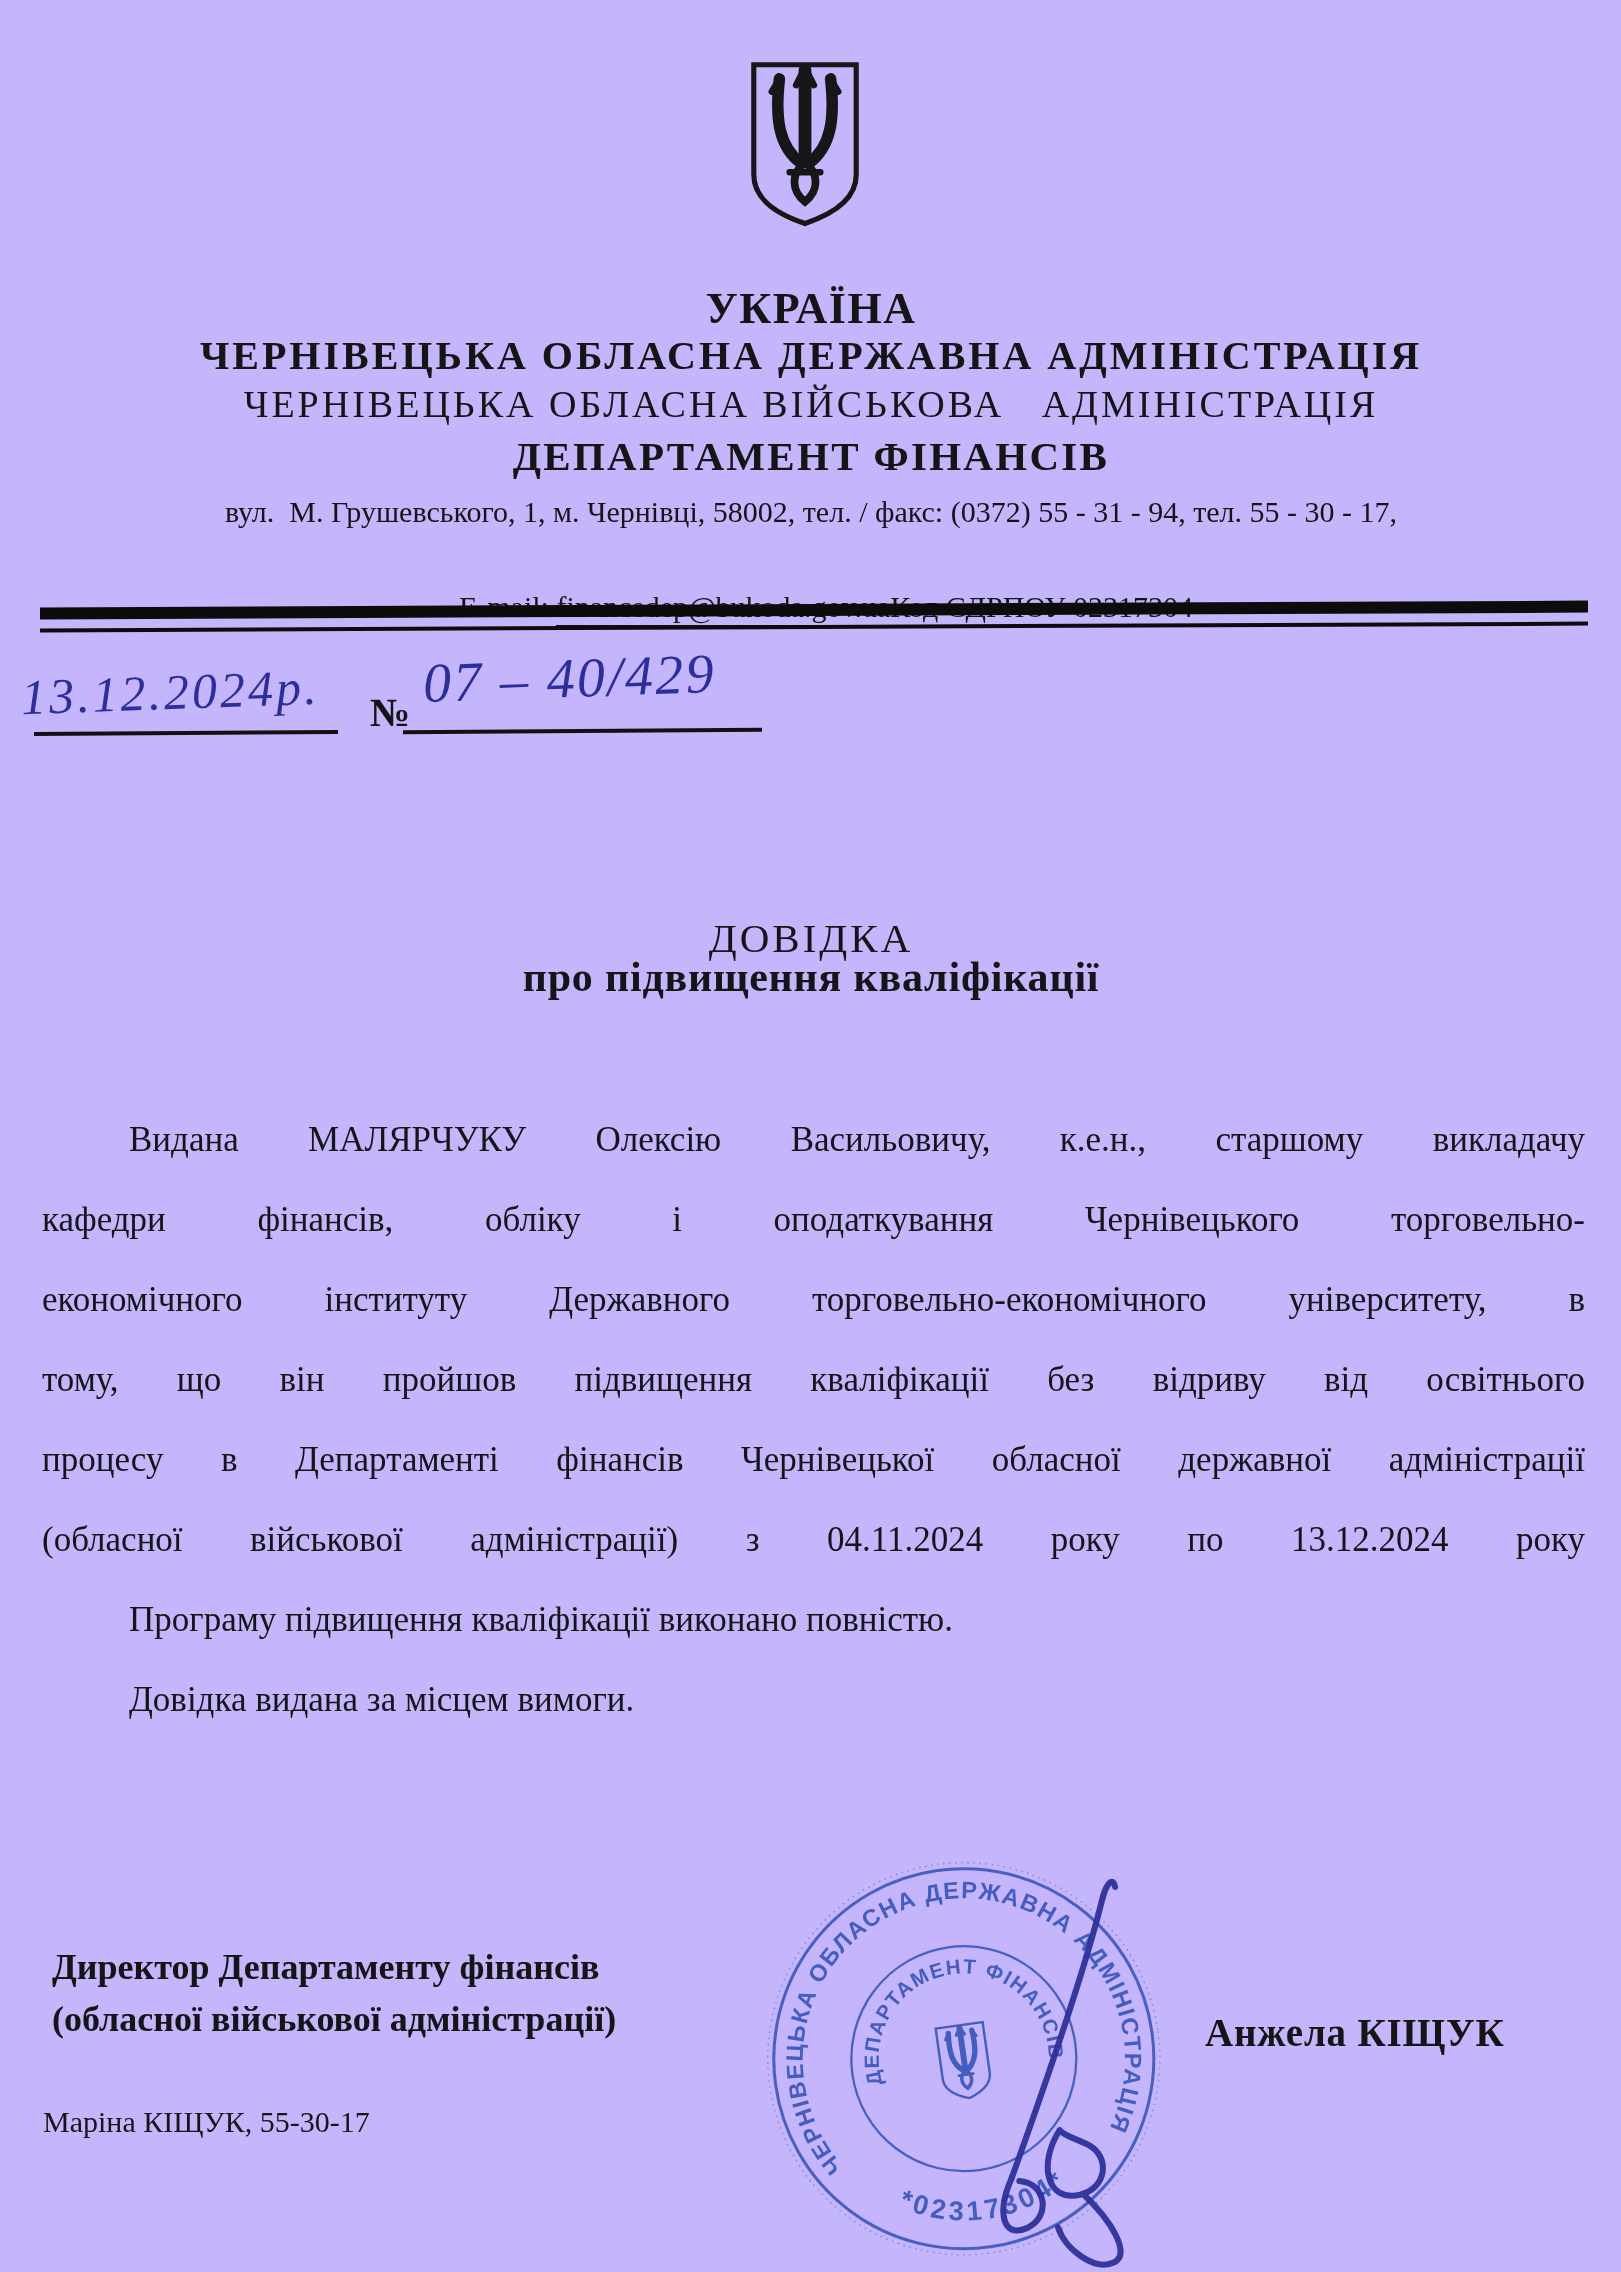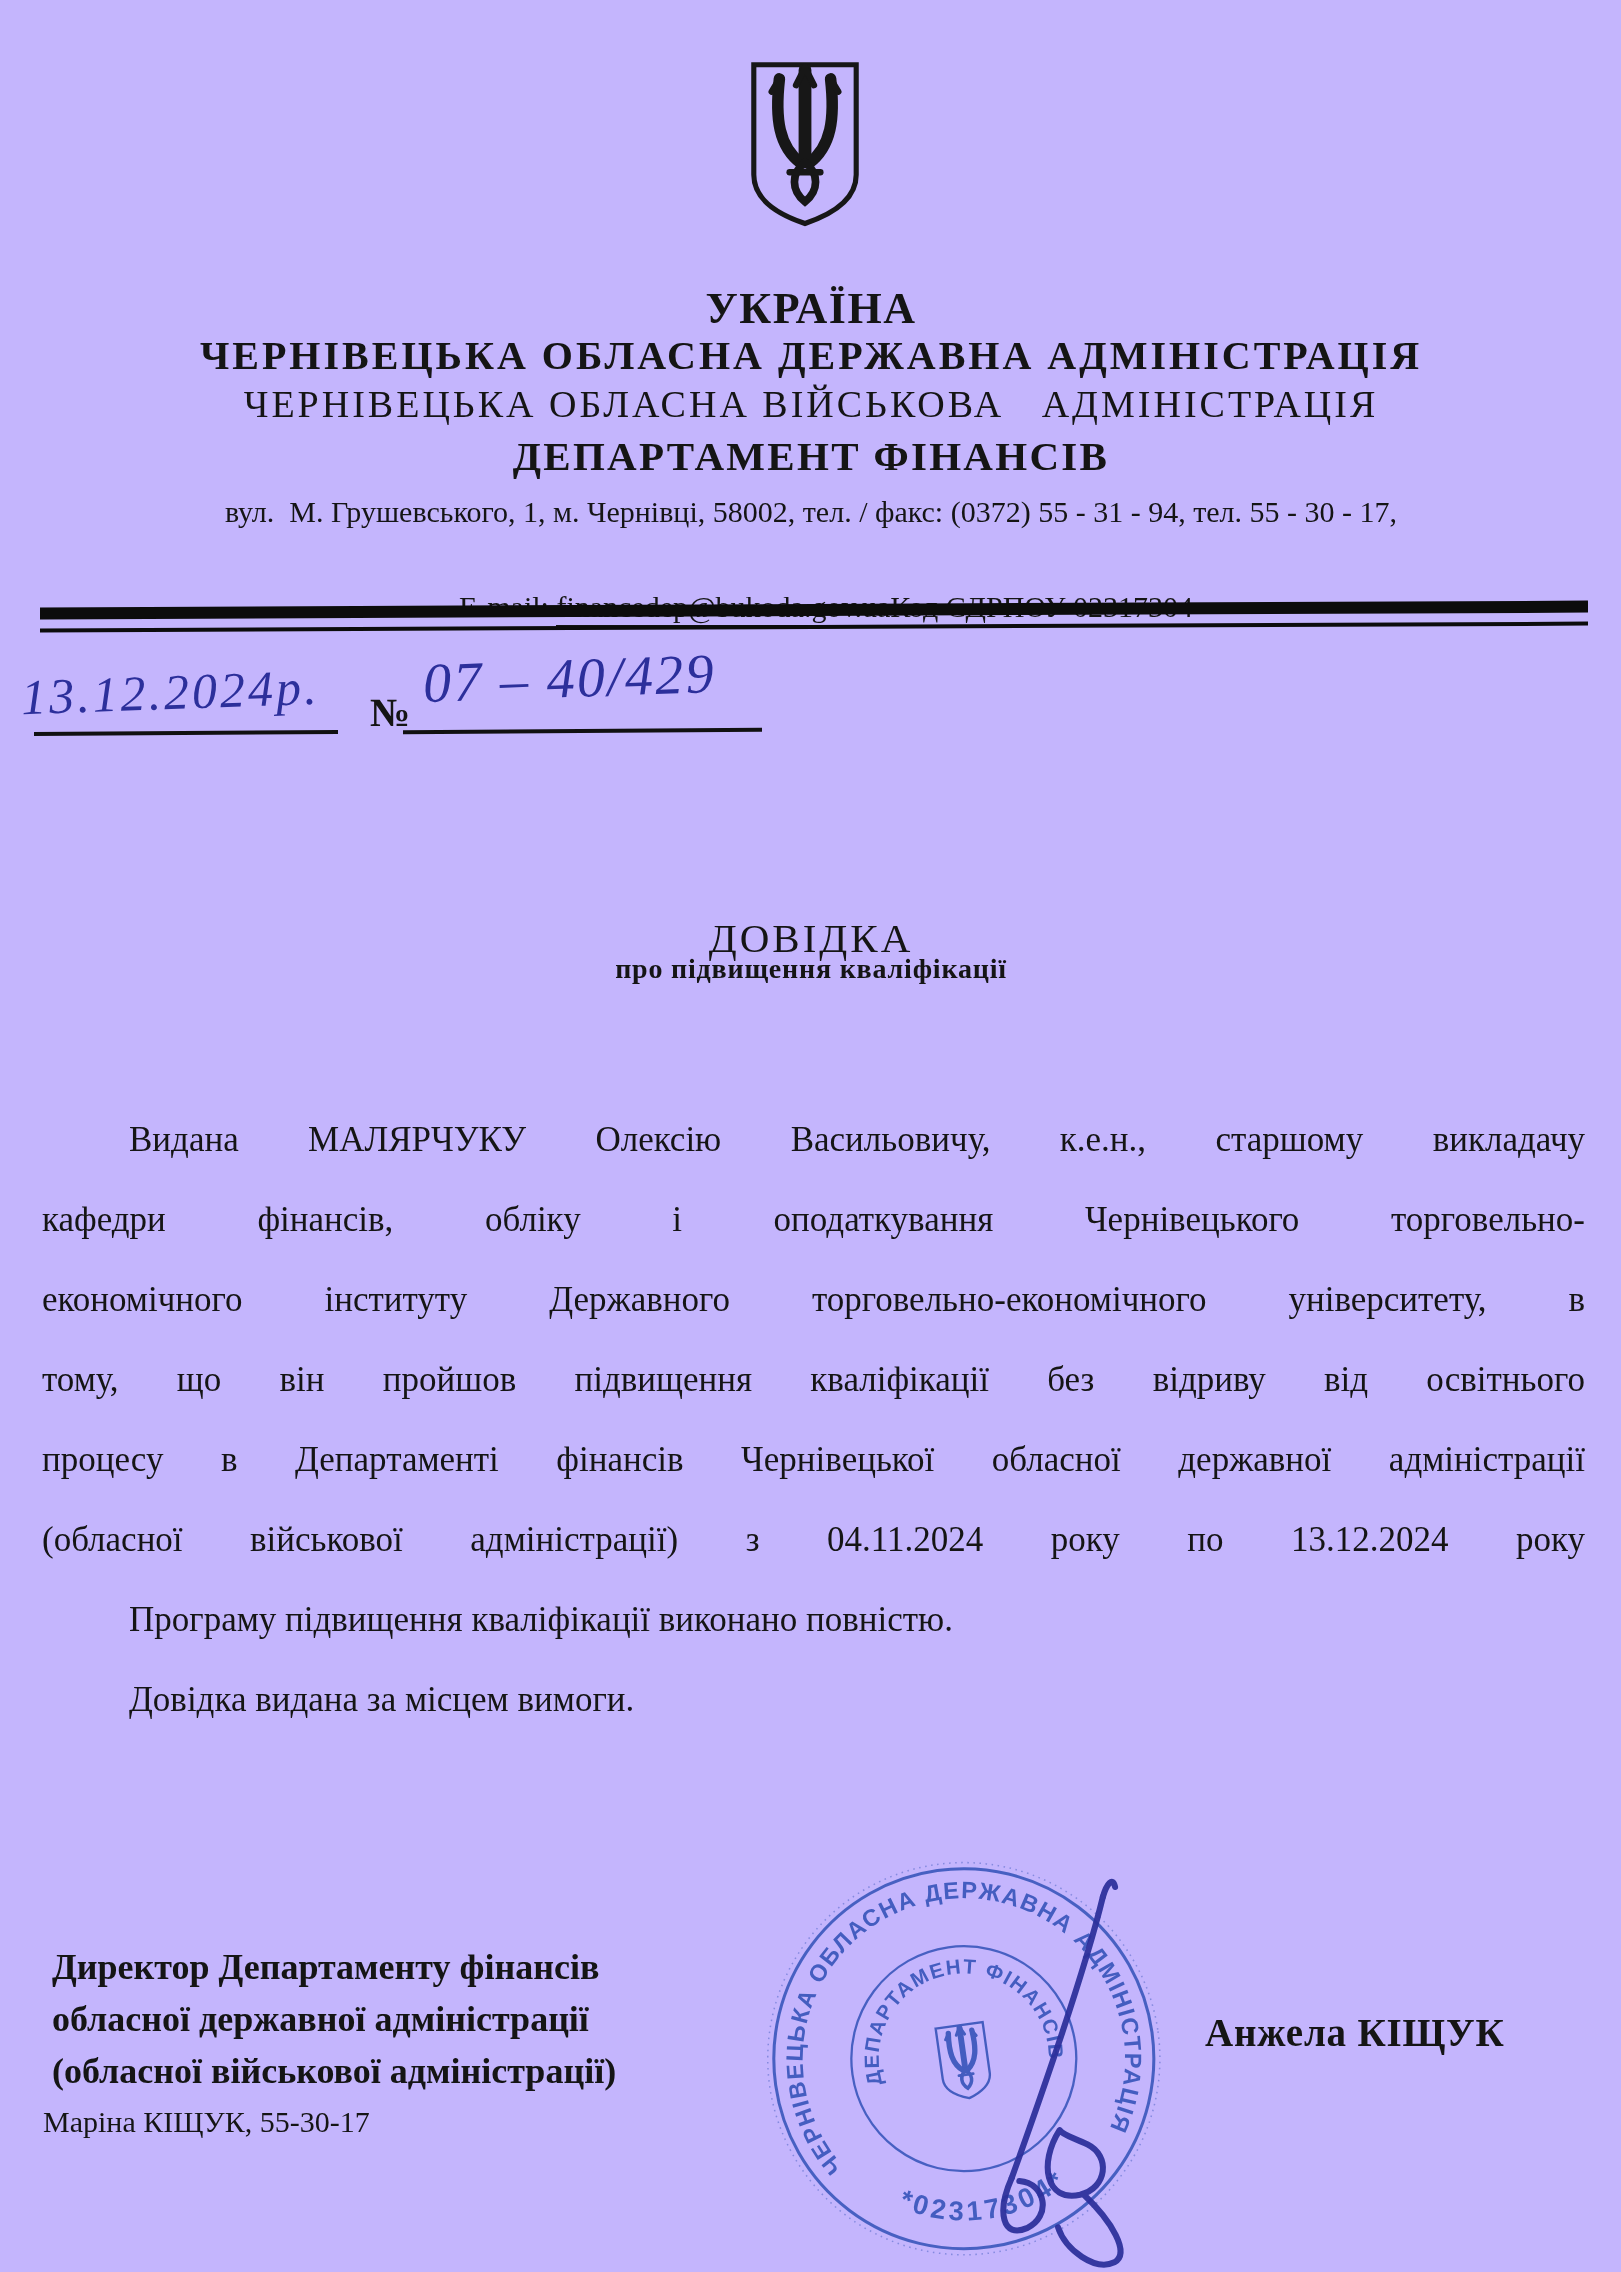--- a/index.html
+++ b/index.html
@@ -24,21 +24,21 @@
   .rule.thick{top:604px;height:12px;transform:rotate(-0.25deg);}
   .rule.thin{top:625px;height:3.8px;transform:rotate(-0.25deg);}
   .hw{color:#2c2f9b;font-style:italic;font-weight:500;white-space:pre;}
   .hw-date{left:21px;top:663px;font-size:50px;transform:rotate(-2deg);letter-spacing:3px;}
   .no-sign{left:370px;top:689px;font-size:40px;font-weight:700;}
   .hw-number{left:423px;top:646px;font-size:56px;transform:rotate(-2deg);letter-spacing:2.3px;}
   .uline{background:#111;height:3.8px;}
   .uline.u1{left:34px;top:731px;width:304px;transform:rotate(-0.4deg);}
   .uline.u2{left:403px;top:729px;width:359px;transform:rotate(-0.4deg);}
   .doc-title{top:914px;font-size:41px;font-weight:400;letter-spacing:3px;}
-  .doc-subtitle{top:953px;font-size:28px;font-weight:700;letter-spacing:0.8px;}
+  .doc-subtitle{top:953px;font-size:42px;font-weight:700;letter-spacing:0.8px;}
   .body-block{left:42px;top:1100px;width:1543px;font-size:35px;line-height:80px;}
   .body-block .ln{height:80px;}
   .body-block .j{text-align:justify;text-align-last:justify;}
   .body-block .ind{text-indent:87px;}
   .sig-block{left:52px;top:1901px;font-size:36px;font-weight:700;line-height:52px;margin-top:40px;}
   .signer-name{left:1205px;top:2010px;font-size:39px;font-weight:700;letter-spacing:0.8px;white-space:pre;}
   .contact{left:43px;top:2105px;font-size:30px;}
   .emblem-svg{left:741px;top:57px;}
   .stamp-svg{left:757px;top:1855px;}
   svg text{font-family:"Liberation Sans","DejaVu Sans",sans-serif;}
@@ -98,21 +98,20 @@
     <div class="ln j">економічного інституту Державного торговельно-економічного університету, в</div>
     <div class="ln j">тому, що він пройшов підвищення кваліфікації без відриву від освітнього</div>
     <div class="ln j">процесу в Департаменті фінансів Чернівецької обласної державної адміністрації</div>
     <div class="ln j">(обласної військової адміністрації) з 04.11.2024 року по 13.12.2024 року</div>
     <div class="ln ind">Програму підвищення кваліфікації виконано повністю.</div>
     <div class="ln ind">Довідка видана за місцем вимоги.</div>
   </div>
 
   <div class="abs sig-block">
     <div>Директор Департаменту фінансів</div>
-    <div>обласної державної адміністрації</div>
     <div>(обласної військової адміністрації)</div>
   </div>
   <div class="abs signer-name">Анжела КІЩУК</div>
   <div class="abs contact">Маріна КІЩУК, 55-30-17</div>
 
   <svg class="abs stamp-svg" width="441" height="418" viewBox="0 0 580 550">
     <g transform="rotate(-8 272 268)">
       <circle cx="272" cy="268" r="250" fill="none" stroke="#3a56bb" stroke-width="4" opacity="0.9"></circle>
       <circle cx="272" cy="268" r="258" fill="none" stroke="#3a56bb" stroke-width="2" opacity="0.45" stroke-dasharray="2 6"></circle>
       <circle cx="272" cy="268" r="148" fill="none" stroke="#3a56bb" stroke-width="3" opacity="0.9"></circle>

